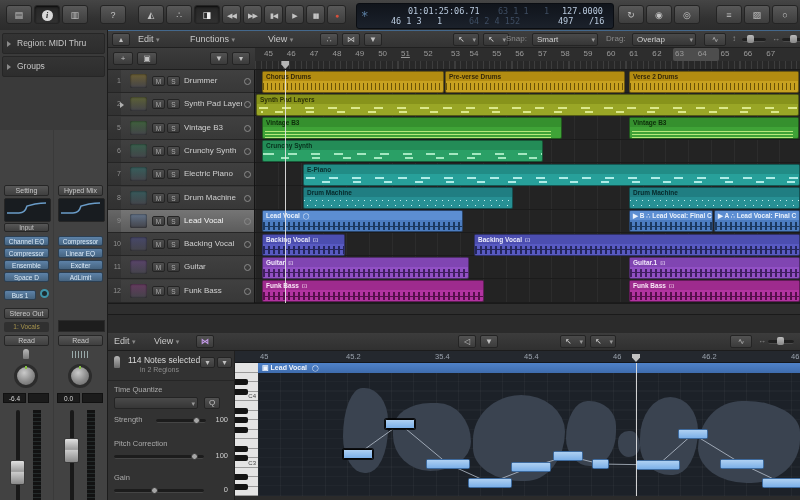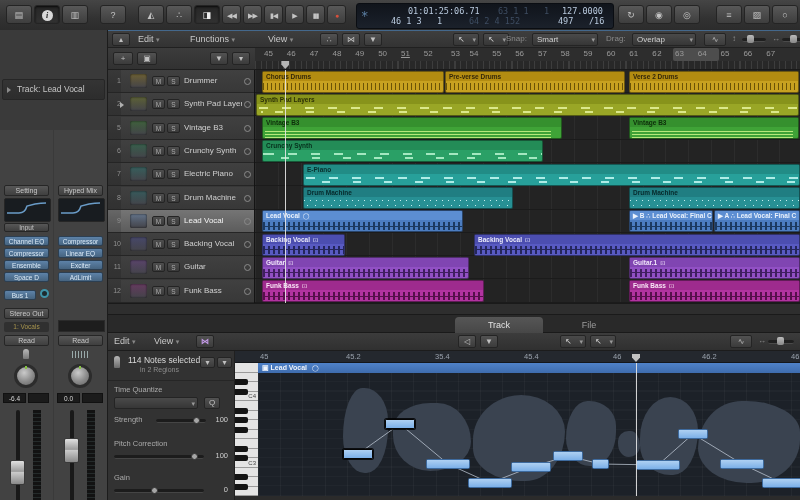--- a/index.html
+++ b/index.html
@@ -194,21 +194,22 @@
       <div class="cb-btn rec" style="left: 327px; width: 19px; font-size: 7px; letter-spacing: -1px;">●</div>
       <div class="cb-btn" style="left: 618px;">↻</div>
       <div class="cb-btn" style="left: 646px;">◉</div>
       <div class="cb-btn" style="left: 674px;">◎</div>
       <div class="cb-btn" style="left: 716px;">≡</div>
       <div class="cb-btn" style="left: 744px;">▨</div>
       <div class="cb-btn" style="left: 772px;">○</div>
     </div>
 
   <div id="inspector">
-      <div class="insp-sec" style="top: 48px; position: absolute; left: 1px; right: 1px;">Track:  Lead Vocal<div class="tri"></div></div>
+      <div class="insp-sec" style="top: 2px; position: absolute; left: 1px; right: 1px;">Region: MIDI Thru<div class="tri"></div></div>
+      <div class="insp-sec" style="top: 25px; position: absolute; left: 1px; right: 1px;">Groups<div class="tri"></div></div>
       <div class="strip" style="left: 0px;">
         <div class="s-btn" style="top: 55px;">Setting</div>
         <div class="eqthumb" style="top: 68px;">
           <svg width="43" height="20" style="position:absolute;left:0;top:0">
             <path d="M2 14 L14 14 Q20 14 22 7 L30 5 Q36 4 41 4" stroke="#6a9cc8" stroke-width="1.5" fill="none"></path>
           </svg>
         </div>
         <div class="s-btn" style="top: 93px; height: 9px; font-size: 6.5px; line-height: 8px;">Input</div>
         <div class="slot" style="top: 106px;">Channel EQ</div>
         <div class="slot" style="top: 118px;">Compressor</div>
@@ -476,24 +477,20 @@
         <div class="r-body"></div>
       </div>
       <div class="region pat-wave" style="left: 374px; top: 210.2px; width: 171px; background: rgb(178, 51, 160); --ink: #570f4c;">
         <div class="r-head" style="background: rgb(158, 43, 142); color: rgb(250, 230, 246);">Funk Bass<span class="r-badge">⊡</span></div>
         <div class="r-body"></div>
       </div>
       <div class="playhead" style="left: 29.83px; top: 0px; height: 233px;"></div>
     </div>
 
   <div id="divider"></div>
-  <div id="tabsrow">
-      <div class="tab active" style="left: 347px;">Track</div>
-      <div class="tab" style="left: 437px;">File</div>
-    </div>
   <div id="etoolbar">
       <div class="mb-item" style="left: 6px;">Edit <span class="car">▾</span></div>
       <div class="mb-item" style="left: 46px;">View <span class="car">▾</span></div>
       <div class="mb-btn" style="left: 88px; width: 18px; color: rgb(196, 154, 232); font-weight: bold;">⋈</div>
       <div class="mb-btn" style="left: 350px; width: 18px;">◁</div>
       <div class="mb-btn" style="left: 372px; width: 18px;">▼</div>
       <div class="mb-drop" style="left: 452px; width: 26px;">↖<span class="car">▾</span></div>
       <div class="mb-drop" style="left: 482px; width: 26px;">↖<span class="car">▾</span></div>
       <div class="mb-btn" style="left: 622px; width: 22px;">∿</div>
       <div class="mb-lab" style="left: 650px;">↔</div>

